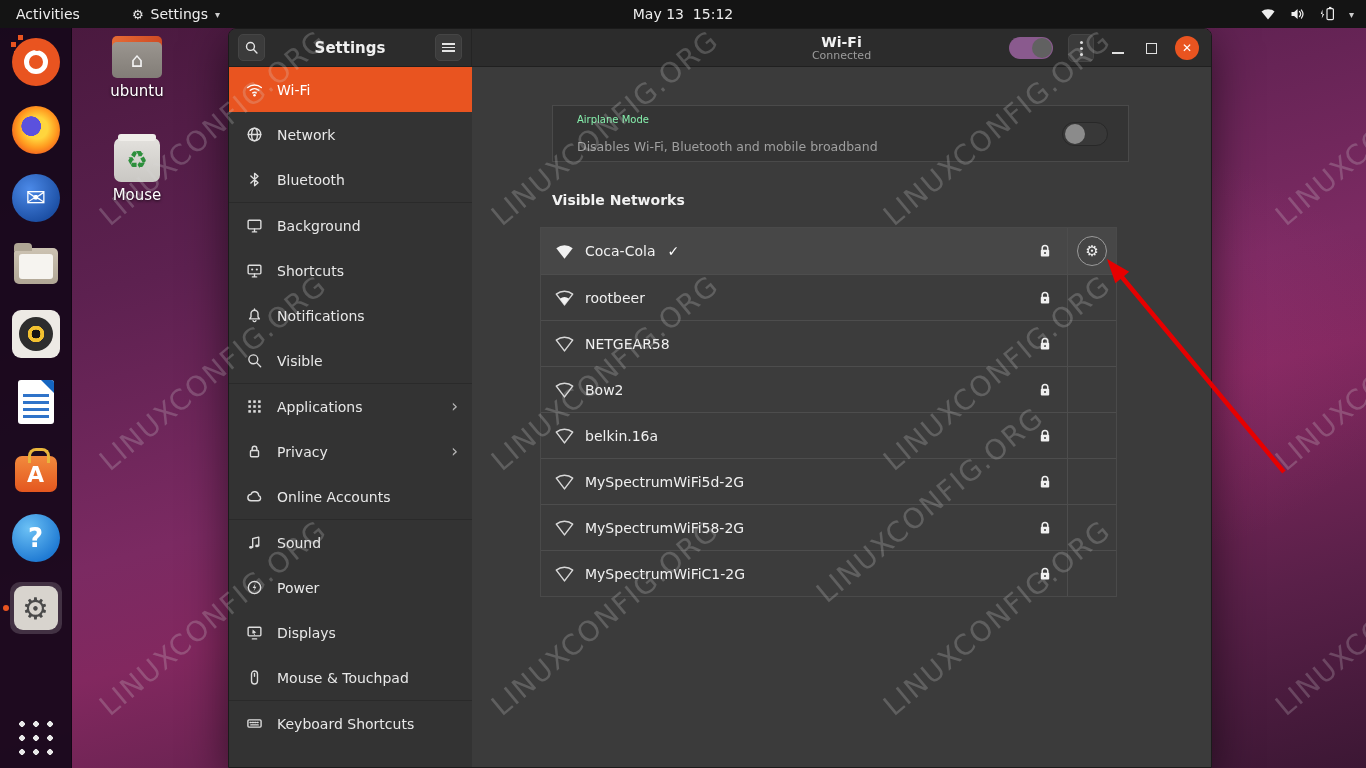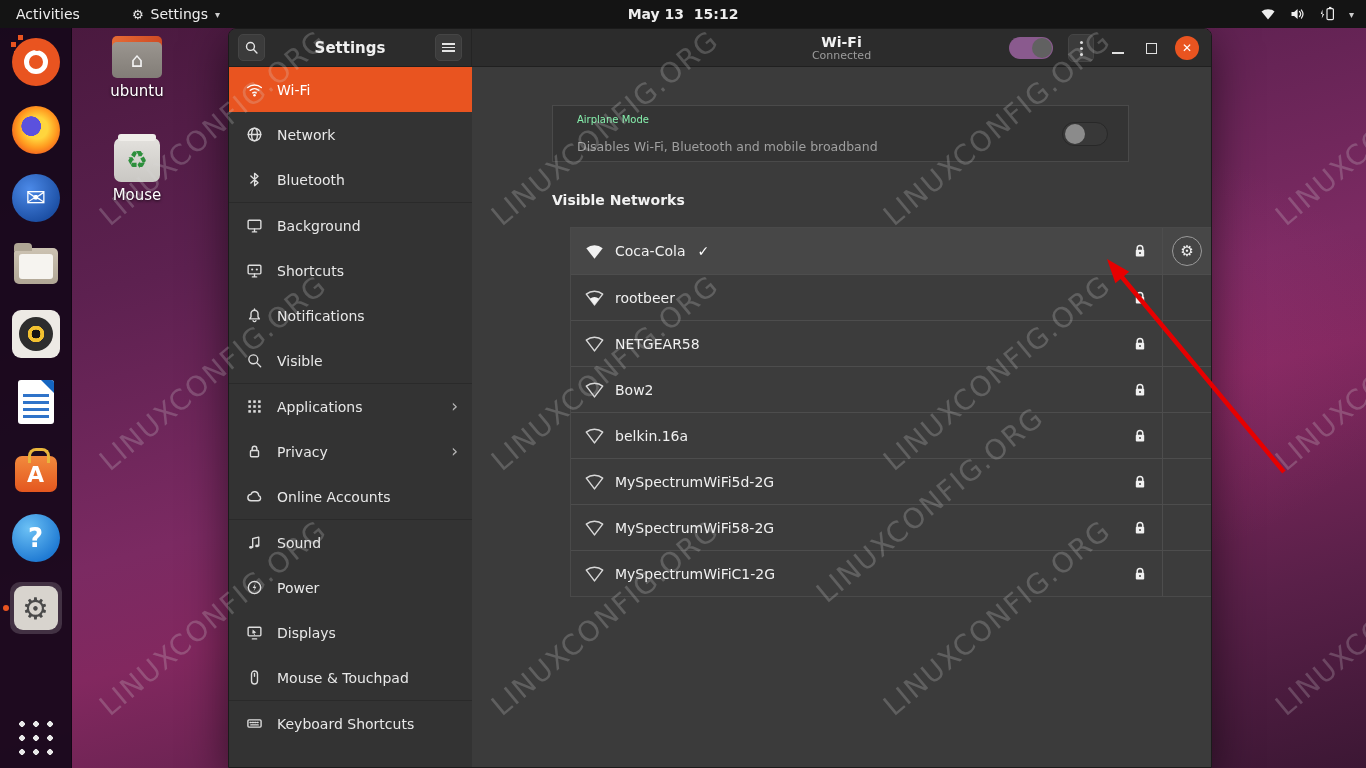--- a/index.html
+++ b/index.html
@@ -11,21 +11,21 @@
       linear-gradient(165deg, #47183c 0%, #5d2150 28%, #7b2a62 52%, #82285f 62%, #5a2049 82%, #3c1734 100%);
   }
 
   
   .topbar { position:absolute; left:0; top:0; width:1366px; height:28px; background:#141414;
     color:#eee; display:flex; align-items:center; font-size:14px; z-index:30; }
   .tb-activities { padding:0 16px; height:100%; display:flex; align-items:center; cursor:pointer; }
   .tb-appmenu { display:flex; align-items:center; gap:7px; padding:0 12px; margin-left:24px; height:100%; }
   .tb-gear { font-size:13px; line-height:1; }
   .tb-caret { font-size:10px; color:#ccc; margin-top:1px; }
-  .tb-clock { position:absolute; left:50%; transform:translateX(-50%); white-space:pre;font-weight:bold; }
+  .tb-clock { position:absolute; left:50%; transform:translateX(-50%); white-space:pre; }
   .tb-status { position:absolute; right:0; top:0; height:28px; display:flex; align-items:center; gap:13px; padding:0 12px; }
   .tb-status svg { display:block; }
 
   
   .dock { position:absolute; left:0; top:28px; width:72px; height:740px; background:rgba(22,8,26,.92);
     display:flex; flex-direction:column; align-items:center; padding:10px 0; gap:20px; z-index:20;
     border-right:1px solid rgba(0,0,0,.35); }
   .dock-item { width:48px; height:48px; position:relative; flex:0 0 auto; cursor:pointer; }
   .ic { width:48px; height:48px; position:relative; }
   
@@ -140,21 +140,21 @@
   .sdiv { height:1px; background:#2a2a2a; }
 
   
   .content { position:relative; flex:1; background:#3b3b3b; }
   .airplane { position:absolute; left:80px; top:38px; width:577px; height:57px; background:#343434;
     border:1px solid #4a4a4a; display:flex; align-items:center; padding:0 20px 0 24px; }
   .ap-title { color:#86efac; font-weight:normal; font-size:10px; }
   .ap-desc { color:#9f9f9f; font-size:12.5px; margin-top:14px; }
   .airplane .toggle { margin-left:auto; }
   .vn-title { position:absolute; left:80px; top:125px; color:#f2f2f2; font-weight:bold; font-size:14px; }
-  .netlist { position:absolute; left:98px; top:160px; width:642px; background:#3c3c3c; border:1px solid #4a4a4a; }
+  .netlist { position:absolute; left:68px; top:160px; width:577px; background:#3c3c3c; border:1px solid #4a4a4a; }
   .nrow { position:relative; height:46px; display:flex; align-items:center; padding-left:13px; cursor:pointer; }
   .nrow + .nrow { border-top:1px solid #4d4d4d; }
   .nrow.selected { background:#474747; }
   .sig { width:21px; height:17px; flex:0 0 auto; display:flex; align-items:center; }
   .ssid { color:#f0f0f0; font-size:14px; margin-left:10px; }
   .check { color:#fff; font-size:14px; margin-left:12px; }
   .lock { position:absolute; right:63px; top:50%; transform:translateY(-50%); width:16px; height:16px; }
   .coldiv { position:absolute; right:48px; top:0; bottom:0; width:1px; background:#4d4d4d; }
   .gearbtn { position:absolute; right:9px; top:50%; transform:translateY(-50%); width:30px; height:30px;
     border-radius:50%; border:1px solid #9a9a9a; background:#454545; color:#f0f0f0; font-size:15px;

